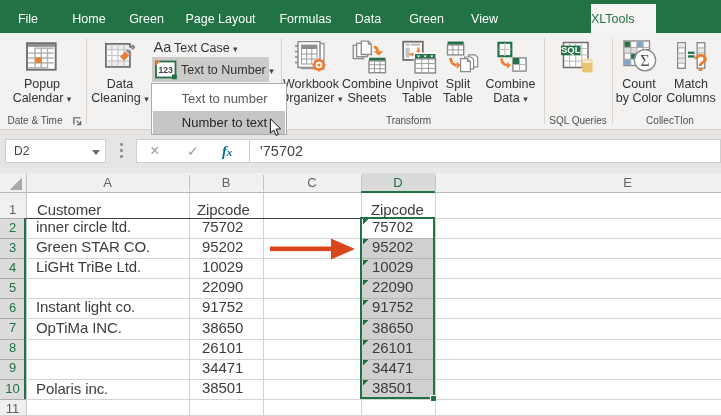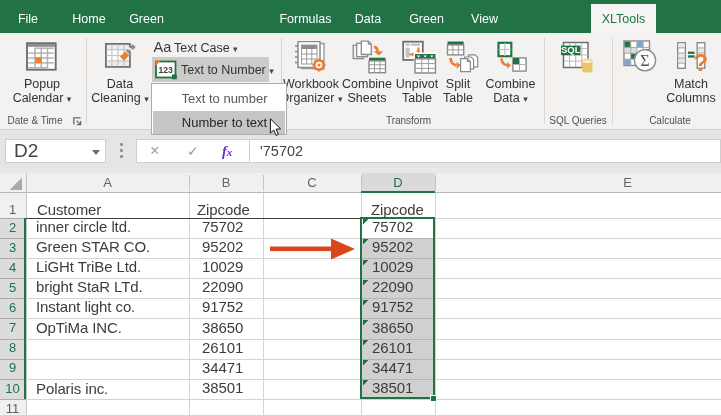--- a/index.html
+++ b/index.html
@@ -1,20 +1,20 @@
 <!DOCTYPE html>
 <html><head><meta charset="utf-8"><style>
 *{margin:0;padding:0;box-sizing:border-box}
 body{font-family:"Liberation Sans",sans-serif}
 #app{position:relative;width:721px;height:416px;background:#fff;overflow:hidden}
 .abs{position:absolute}
 
 #tabbar{position:absolute;left:0;top:0;width:721px;height:33px;background:#217346}
 .tab{position:absolute;top:0;height:33px;line-height:39px;color:#fff;font-size:12.5px;transform:translateX(-50%);white-space:nowrap}
-#xlt{position:absolute;left:591px;top:4px;width:65px;height:29px;background:#f5f4f2;color:#217346;font-size:12.5px;text-align:center;line-height:30px}
+#xlt{position:absolute;left:591px;top:4px;width:65px;height:29px;background:#f5f4f2;color:#217346;font-size:12.5px;line-height:30px}
 
 #ribbon{position:absolute;left:0;top:33px;width:721px;height:97px;background:#f3f2f1;border-bottom:1px solid #d5d2cf}
 .gsep{position:absolute;top:5px;height:86px;width:1px;background:#d8d5d2}
 .glabel{position:absolute;top:81px;height:14px;line-height:14px;font-size:10px;color:#504f4d;transform:translateX(-50%);white-space:nowrap}
 .blabel{position:absolute;width:120px;text-align:center;font-size:12.5px;color:#333;line-height:14.2px;transform:translateX(-50%);white-space:nowrap}
 .car{font-size:9px;color:#444}
 
 #fbar{position:absolute;left:0;top:130px;width:721px;height:38px;background:#e6e5e4}
 .fbox{position:absolute;top:9px;height:24px;background:#fff;border:1px solid #d0cecc}
 
@@ -25,44 +25,46 @@
 .hl{position:absolute;font-size:13px;color:#646464;text-align:center;transform:translateX(-50%);line-height:20px;top:173px;height:20px}
 .rn{position:absolute;left:0;width:25px;font-size:13px;color:#5f5f5f;text-align:center;height:20px;line-height:20px}
 </style></head>
 <body>
 <div id="app">
 
 <div id="tabbar">
   <span class="tab" style="left:28px">File</span>
   <span class="tab" style="left:89px">Home</span>
   <span class="tab" style="left:146.5px">Green</span>
+  <span class="tab" style="left:220.5px">Page Layout</span>
   <span class="tab" style="left:305.5px">Formulas</span>
   <span class="tab" style="left:368px">Data</span>
   <span class="tab" style="left:426.5px">Green</span>
   <span class="tab" style="left:484.5px">View</span>
 </div>
 <div id="xlt">XLTools</div>
 
 <div id="ribbon">
   <div class="gsep" style="left:85.5px"></div>
   <div class="gsep" style="left:281px"></div>
   <div class="gsep" style="left:543.5px"></div>
   <div class="gsep" style="left:611.5px"></div>
   <div class="glabel" style="left:35px">Date &amp; Time</div>
   <div class="glabel" style="left:408.5px">Transform</div>
   <div class="glabel" style="left:578px">SQL Queries</div>
-  <div class="glabel" style="left:670px">Calculate</div>
+  <div class="glabel" style="left:670px">CollecTIon</div>
 
   <div class="blabel" style="left:42px;top:44px">Popup<br>Calendar <span class="car">▾</span></div>
   <div class="blabel" style="left:120px;top:44px">Data<br>Cleaning <span class="car">▾</span></div>
   <div class="blabel" style="left:311px;top:44px">Workbook<br>Organizer <span class="car">▾</span></div>
   <div class="blabel" style="left:367px;top:44px">Combine<br>Sheets</div>
   <div class="blabel" style="left:417px;top:44px">Unpivot<br>Table</div>
   <div class="blabel" style="left:458px;top:44px">Split<br>Table</div>
   <div class="blabel" style="left:510.5px;top:44px">Combine<br>Data <span class="car">▾</span></div>
+  <div class="blabel" style="left:639px;top:44px">Count<br>by Color</div>
   <div class="blabel" style="left:691px;top:44px">Match<br>Columns</div>
 
   <div class="abs" style="left:153.5px;top:6px;font-size:14.5px;color:#3b3b3b">Aa</div>
   <div class="abs" style="left:174px;top:8px;font-size:12.5px;color:#333;white-space:nowrap">Text Case <span class="car">▾</span></div>
   <div class="abs" style="left:152px;top:24px;width:117px;height:25px;background:#cdcbc9"></div>
   <div class="abs" style="left:181px;top:30px;font-size:12.5px;color:#333;white-space:nowrap">Text to Number <span class="car">▾</span></div>
 
   <svg class="abs" style="left:72px;top:82.5px" width="12" height="12" viewBox="0 0 12 12">
     <path d="M1.8 8.5 V1.8 H8.5" stroke="#6a6967" stroke-width="1.3" fill="none"></path>
     <path d="M4.6 4.6 L8.6 8.6 M8.6 4.9 V8.6 H4.9" stroke="#6a6967" stroke-width="1.3" fill="none"></path>
@@ -274,28 +276,28 @@
   <rect x="20.9" y="6" width="6.2" height="4.8" fill="#e8e8e8"></rect>
   <g stroke="#a5a5a5" stroke-width="1">
     <line x1="20.5" y1="5.9" x2="27.8" y2="5.9"></line>
         <line x1="20.5" y1="11" x2="27.8" y2="11"></line>
   </g>
   <text x="23.8" y="29" font-size="24" font-weight="bold" fill="#ed7d31" text-anchor="middle" font-family="Liberation Sans">?</text>
 </svg>
 
 <div id="fbar">
   <div class="fbox" style="left:5px;width:101px"></div>
-  <div class="abs" style="left:14px;top:9px;height:24px;line-height:24px;font-size:19px;color:#444">D2</div>
+  <div class="abs" style="left:14px;top:9px;height:24px;line-height:24px;font-size:12px;color:#444">D2</div>
   <div class="abs" style="left:92px;top:20px;width:0;height:0;border-left:4px solid transparent;border-right:4px solid transparent;border-top:5px solid #6b6b6b"></div>
   <div class="abs" style="left:120px;top:13px;width:2.6px;height:2.6px;border-radius:50%;background:#8f8f8f;box-shadow:0 6px 0 #8f8f8f,0 12px 0 #8f8f8f"></div>
   <div class="fbox" style="left:136px;width:585px"></div>
   <div class="abs" style="left:249px;top:10px;width:1px;height:22px;background:#d0cecc"></div>
   <div class="abs" style="left:150px;top:9px;height:24px;line-height:23px;font-size:16px;color:#9b9b9b">×</div>
   <div class="abs" style="left:187px;top:9px;height:24px;line-height:24px;font-size:14px;color:#9b9b9b">✓</div>
-  <div class="abs" style="left:222px;top:9px;height:28px;line-height:24px;font-size:14.5px;color:#6d28d9;font-style:italic;font-family:'Liberation Serif',serif;font-weight:bold"><i>f</i><span style="font-size:11px">x</span></div>
+  <div class="abs" style="left:222px;top:9px;height:28px;line-height:24px;font-size:14.5px;color:#0369a1;font-style:italic;font-family:'Liberation Serif',serif;font-weight:bold"><i>f</i><span style="font-size:11px">x</span></div>
   <div class="abs" style="left:260px;top:9px;height:24px;line-height:24px;font-size:14.5px;color:#444">'75702</div>
 </div>
 
 <svg class="abs" style="left:0;top:168px" width="721" height="248" viewBox="0 0 721 248" shape-rendering="crispEdges">
   <rect x="0" y="0" width="721" height="248" fill="#fff"></rect>
 
   <rect x="0" y="0" width="721" height="5" fill="#e9e8e7"></rect>
 
   <rect x="0" y="5" width="721" height="19.8" fill="#f0f0f0"></rect>
   <rect x="361" y="5" width="74" height="19.8" fill="#dadada"></rect>
@@ -409,21 +411,20 @@
 <div class="ct" style="left:371px;top:200px">Zipcode</div>
 <div class="ct" style="left:36px;top:217.0px">inner circle ltd.</div>
 <div class="ct" style="left:202px;top:217.0px">75702</div>
 <div class="ct" style="left:372px;top:217.0px">75702</div>
 <div class="ct" style="left:36px;top:237.1px">Green STAR CO.</div>
 <div class="ct" style="left:202px;top:237.1px">95202</div>
 <div class="ct" style="left:372px;top:237.1px">95202</div>
 <div class="ct" style="left:36px;top:257.2px">LiGHt TriBe Ltd.</div>
 <div class="ct" style="left:202px;top:257.2px">10029</div>
 <div class="ct" style="left:372px;top:257.2px">10029</div>
-<div class="ct" style="left:36px;top:277.3px">bright StaR LTd.</div>
 <div class="ct" style="left:202px;top:277.3px">22090</div>
 <div class="ct" style="left:372px;top:277.3px">22090</div>
 <div class="ct" style="left:36px;top:297.4px">Instant light co.</div>
 <div class="ct" style="left:202px;top:297.4px">91752</div>
 <div class="ct" style="left:372px;top:297.4px">91752</div>
 <div class="ct" style="left:36px;top:317.5px">OpTiMa INC.</div>
 <div class="ct" style="left:202px;top:317.5px">38650</div>
 <div class="ct" style="left:372px;top:317.5px">38650</div>
 <div class="ct" style="left:202px;top:337.6px">26101</div>
 <div class="ct" style="left:372px;top:337.6px">26101</div>

